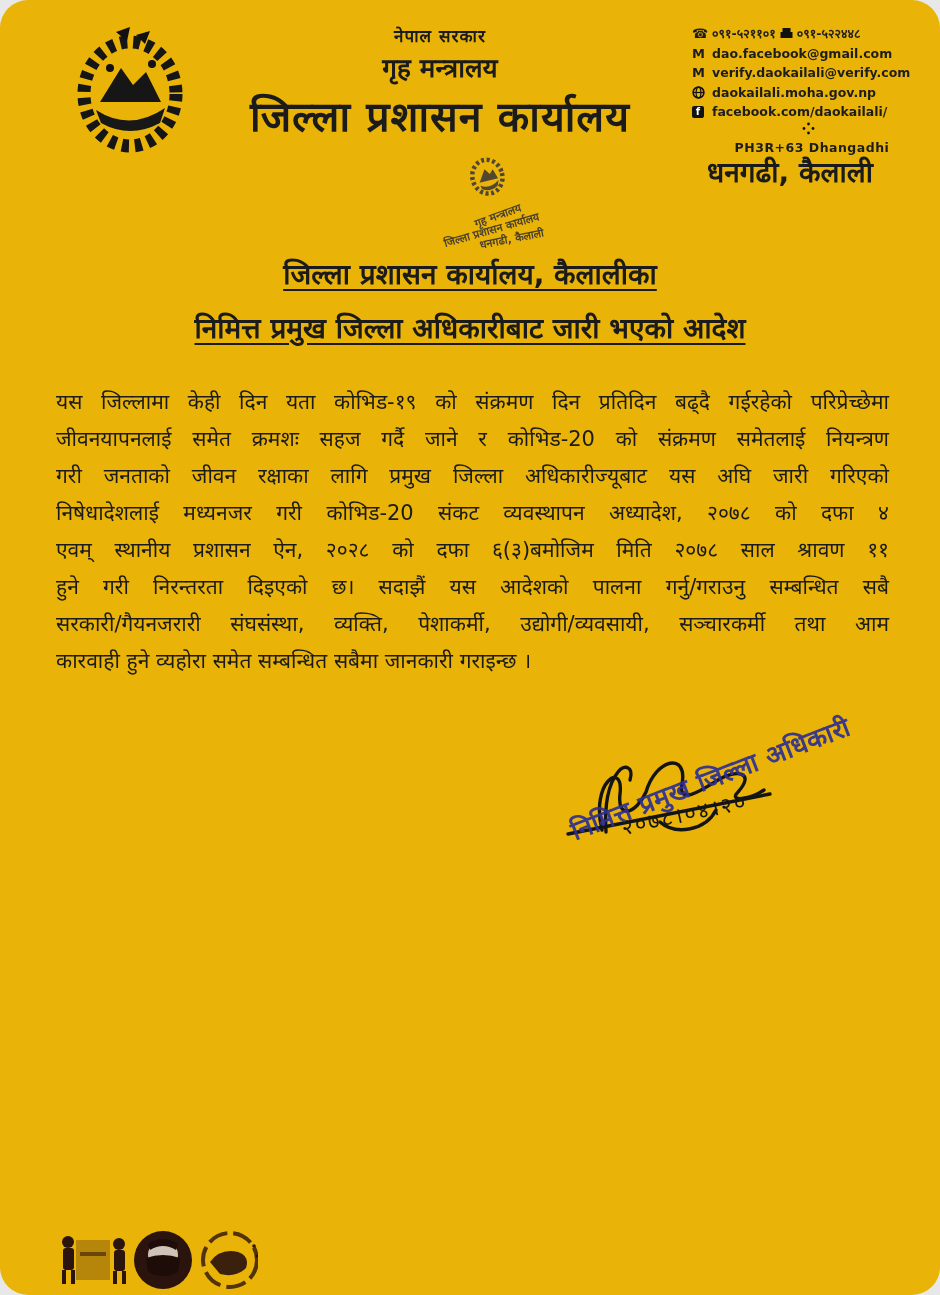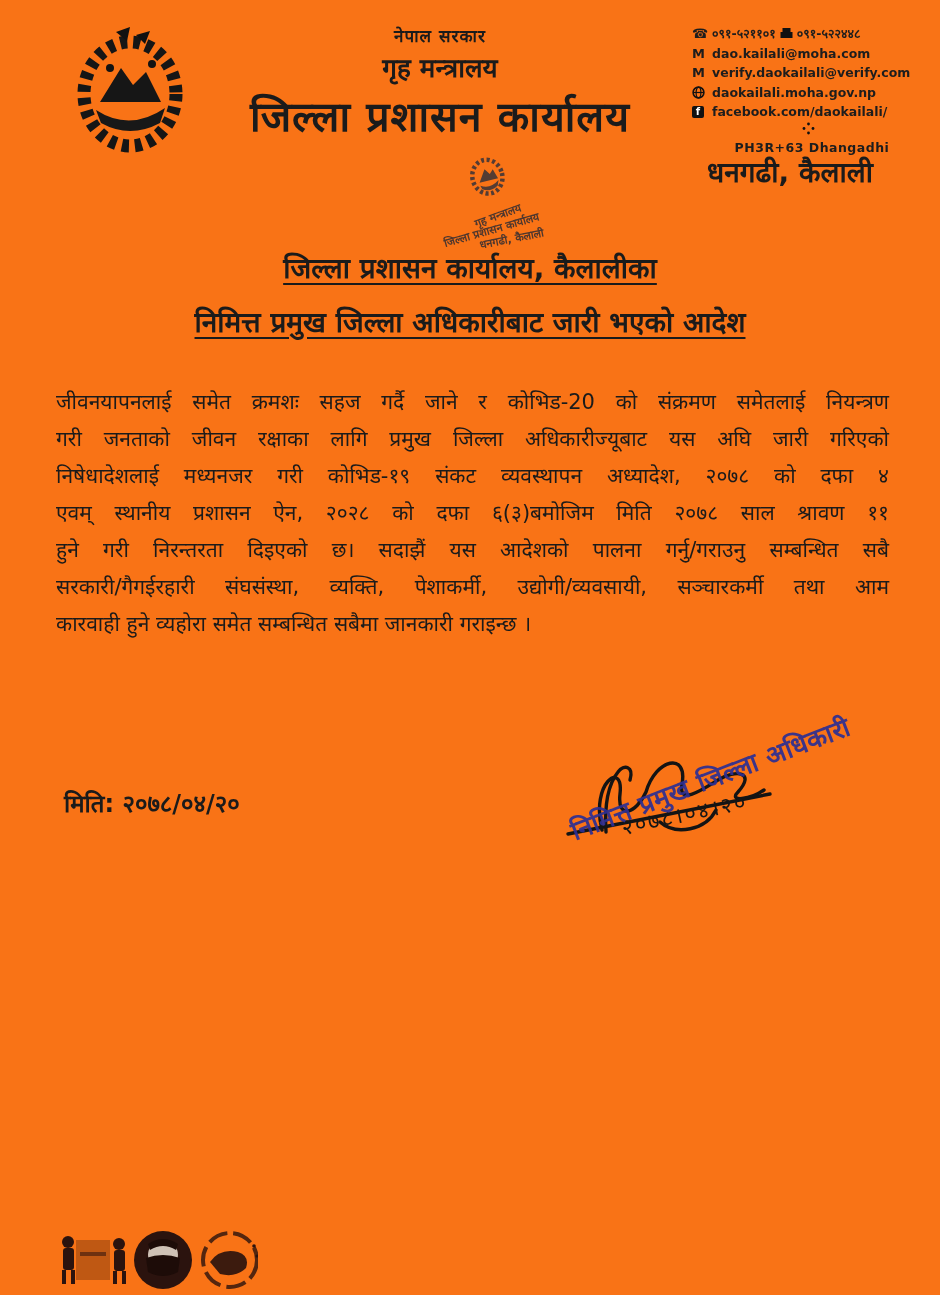--- a/index.html
+++ b/index.html
@@ -1,19 +1,19 @@
 <!DOCTYPE html>
 <html><head>
 <meta charset="utf-8">
 <style>
   html,body{margin:0;padding:0;background:#e8e8e8;}
   #page{
     position:relative;width:940px;height:1295px;margin:0 auto;
-    background:#f97316;overflow:hidden;
-    font-family:"DejaVu Sans",sans-serif;color:#1b1b1b;
+    background:#eab308;overflow:hidden;
+    font-family:"DejaVu Sans",sans-serif;color:#1b1b1b;border-radius:28px;
   }
   
   .emblem{position:absolute;left:74px;top:26px;width:112px;height:130px;}
   .hdr-center{position:absolute;left:180px;top:24px;width:520px;text-align:center;}
   .gov-line{font-size:17px;font-weight:bold;letter-spacing:1px;}
   .ministry{font-size:26px;font-weight:bold;margin-top:2px;}
   .office{font-size:41px;font-weight:bold;margin-top:2px;letter-spacing:1px;white-space:nowrap;}
   .contact{position:absolute;left:692px;top:24px;width:240px;font-size:12.5px;font-weight:bold;line-height:19.5px;color:#1d1d1d;}
   .contact .row{display:flex;align-items:center;white-space:nowrap;}
   .cicon{display:inline-flex;width:16px;justify-content:flex-start;margin-right:4px;flex:0 0 16px;}
@@ -25,21 +25,21 @@
   .place{position:absolute;left:660px;top:152px;width:260px;text-align:center;font-size:28px;font-weight:bold;}
   
   .mid-stamp{position:absolute;left:428px;top:148px;width:190px;height:120px;
              transform:rotate(-14deg);opacity:.82;color:#2a2a33;}
   .mid-stamp .s-emblem{margin-left:48px;}
   .mid-stamp .sline{font-size:11px;font-weight:bold;white-space:nowrap;}
   .mid-stamp .sl1{margin:2px 0 0 44px;transform:rotate(-6deg);}
   .mid-stamp .sl2{margin:1px 0 0 10px;transform:rotate(-2deg);}
   .mid-stamp .sl3{margin:2px 0 0 44px;transform:rotate(3deg);}
   
-  .title{position:absolute;left:70px;top:248px;width:800px;text-align:center;font-weight:bold;}
+  .title{position:absolute;left:70px;top:254px;width:800px;text-align:center;font-weight:bold;}
   .title .t1{font-size:28px;text-decoration:underline;text-underline-offset:5px;}
   .title .t2{font-size:28px;margin-top:16px;text-decoration:underline;text-underline-offset:5px;white-space:nowrap;}
   
   .body-text{position:absolute;left:56px;top:384px;width:833px;font-size:21px;}
   .body-text .line{height:37px;line-height:37px;white-space:nowrap;text-align:justify;text-align-last:justify;overflow:visible;}
   .body-text .line.last{text-align-last:left;}
   
   .date-line{position:absolute;left:64px;top:786px;font-size:24px;font-weight:600;}
   .signature{position:absolute;left:560px;top:742px;width:230px;height:100px;}
   .sig-date{position:absolute;left:620px;top:798px;font-size:22px;transform:rotate(-12deg);
@@ -76,21 +76,21 @@
       <span class="cicon glyph">☎</span>
       <span>०९१-५२११०१</span>
       <svg width="15" height="13" viewBox="0 0 15 13" style="margin:0 3px;">
         <rect x="3.5" y="1" width="8" height="4" fill="#111"></rect>
           <rect x="1.5" y="5" width="12" height="6" fill="#111"></rect>
       </svg>
       <span>०९१-५२२४४८</span>
     </div>
     <div class="row">
       <span class="cicon m-glyph">M</span>
-      <span>dao.kailali@moha.com</span>
+      <span>dao.facebook@gmail.com</span>
     </div>
     <div class="row">
       <span class="cicon m-glyph">M</span>
       <span>verify.daokailali@verify.com</span>
     </div>
     <div class="row">
       <span class="cicon">
         <svg width="13" height="13" viewBox="0 0 13 13">
           <circle cx="6.5" cy="6.5" r="5.4" fill="none" stroke="#111" stroke-width="1.6"></circle>
           <ellipse cx="6.5" cy="6.5" rx="2.4" ry="5.4" fill="none" stroke="#111" stroke-width="1.2"></ellipse>
@@ -130,30 +130,30 @@
     <div class="sline sl2">जिल्ला प्रशासन कार्यालय</div>
     <div class="sline sl3">धनगढी, कैलाली</div>
   </div>
 
   <div class="title">
     <div class="t1">जिल्ला प्रशासन कार्यालय, कैलालीका</div>
     <div class="t2">निमित्त  प्रमुख जिल्ला अधिकारीबाट जारी भएको आदेश</div>
   </div>
 
   <div class="body-text">
+    <div class="line">यस जिल्लामा केही दिन यता कोभिड-१९ को संक्रमण दिन प्रतिदिन बढ्दै गईरहेको परिप्रेच्छेमा</div>
     <div class="line">जीवनयापनलाई समेत क्रमशः सहज गर्दै जाने र कोभिड-20 को संक्रमण समेतलाई नियन्त्रण</div>
     <div class="line">गरी जनताको जीवन रक्षाका लागि प्रमुख जिल्ला अधिकारीज्यूबाट यस अघि जारी गरिएको</div>
-    <div class="line">निषेधादेशलाई मध्यनजर गरी कोभिड-१९ संकट व्यवस्थापन अध्यादेश, २०७८ को दफा ४</div>
+    <div class="line">निषेधादेशलाई मध्यनजर गरी कोभिड-20 संकट व्यवस्थापन अध्यादेश, २०७८ को दफा ४</div>
     <div class="line">एवम् स्थानीय प्रशासन ऐन, २०२८ को दफा ६(३)बमोजिम मिति २०७८ साल श्रावण ११</div>
     <div class="line">हुने गरी निरन्तरता दिइएको छ।  सदाझैं यस आदेशको पालना गर्नु/गराउनु सम्बन्धित सबै</div>
-    <div class="line">सरकारी/गैगईरहारी संघसंस्था, व्यक्ति, पेशाकर्मी, उद्योगी/व्यवसायी, सञ्चारकर्मी तथा आम</div>
+    <div class="line">सरकारी/गैयनजरारी संघसंस्था, व्यक्ति, पेशाकर्मी, उद्योगी/व्यवसायी, सञ्चारकर्मी तथा आम</div>
     <div class="line last">कारवाही हुने व्यहोरा समेत सम्बन्धित सबैमा जानकारी गराइन्छ ।</div>
   </div>
 
-  <div class="date-line">मिति: २०७८/०४/२०</div>
 
   <svg class="signature" viewBox="0 0 230 100">
     <g fill="none" stroke="#141414" stroke-width="3.4" stroke-linecap="round">
       <path d="M8,92 L210,52"></path>
       <path d="M42,88 C30,40 64,18 60,52 C57,78 76,72 86,50 C96,16 128,10 122,42 C118,64 142,48 158,38 C176,27 196,30 178,50 C168,60 190,58 204,48"></path>
       <path d="M46,90 C44,58 50,40 58,30 C64,22 74,24 70,38"></path>
       <path d="M100,80 C116,94 146,88 156,68"></path>
     </g>
   </svg>
   <div class="sig-date">२०७८।०४।२०</div>

